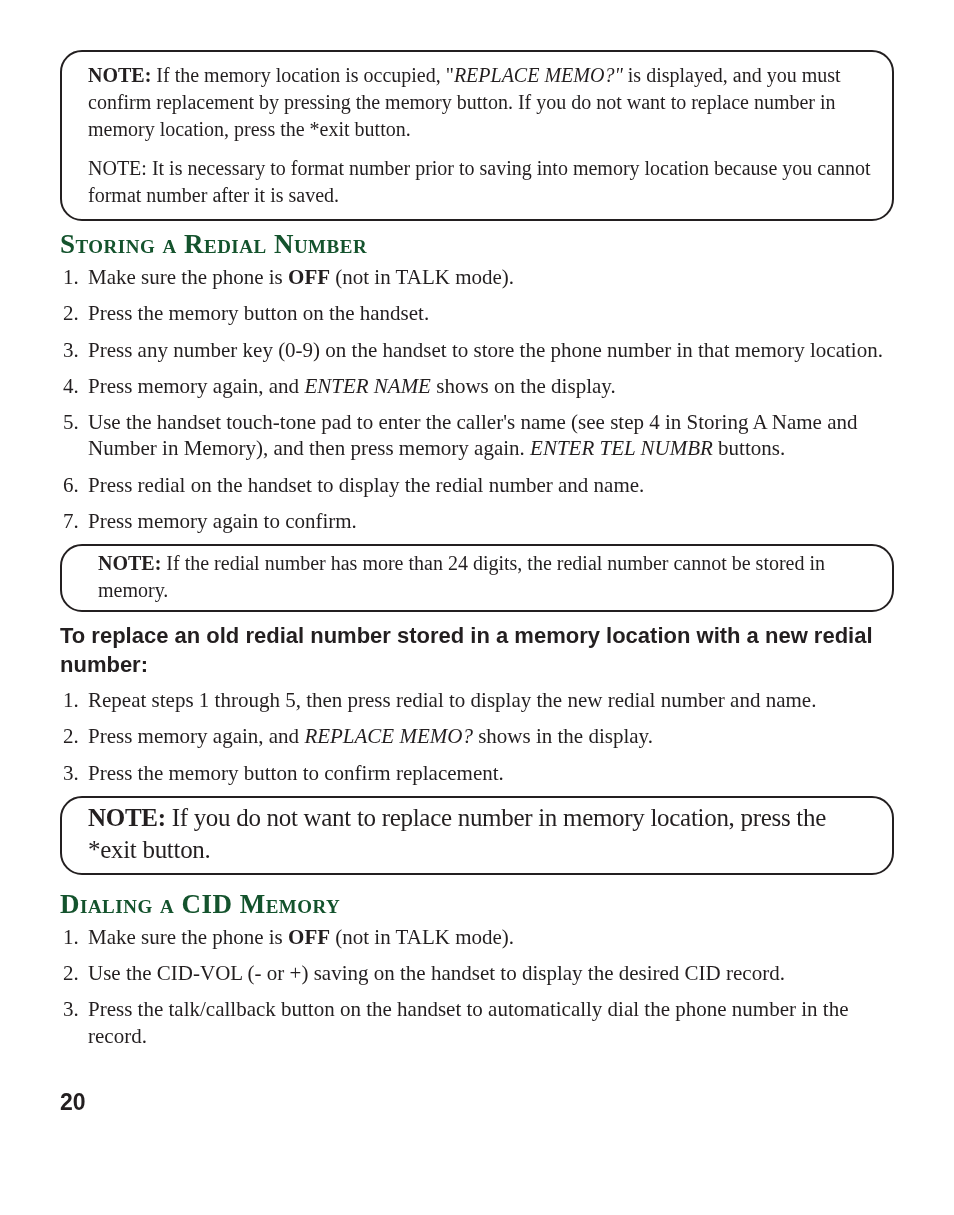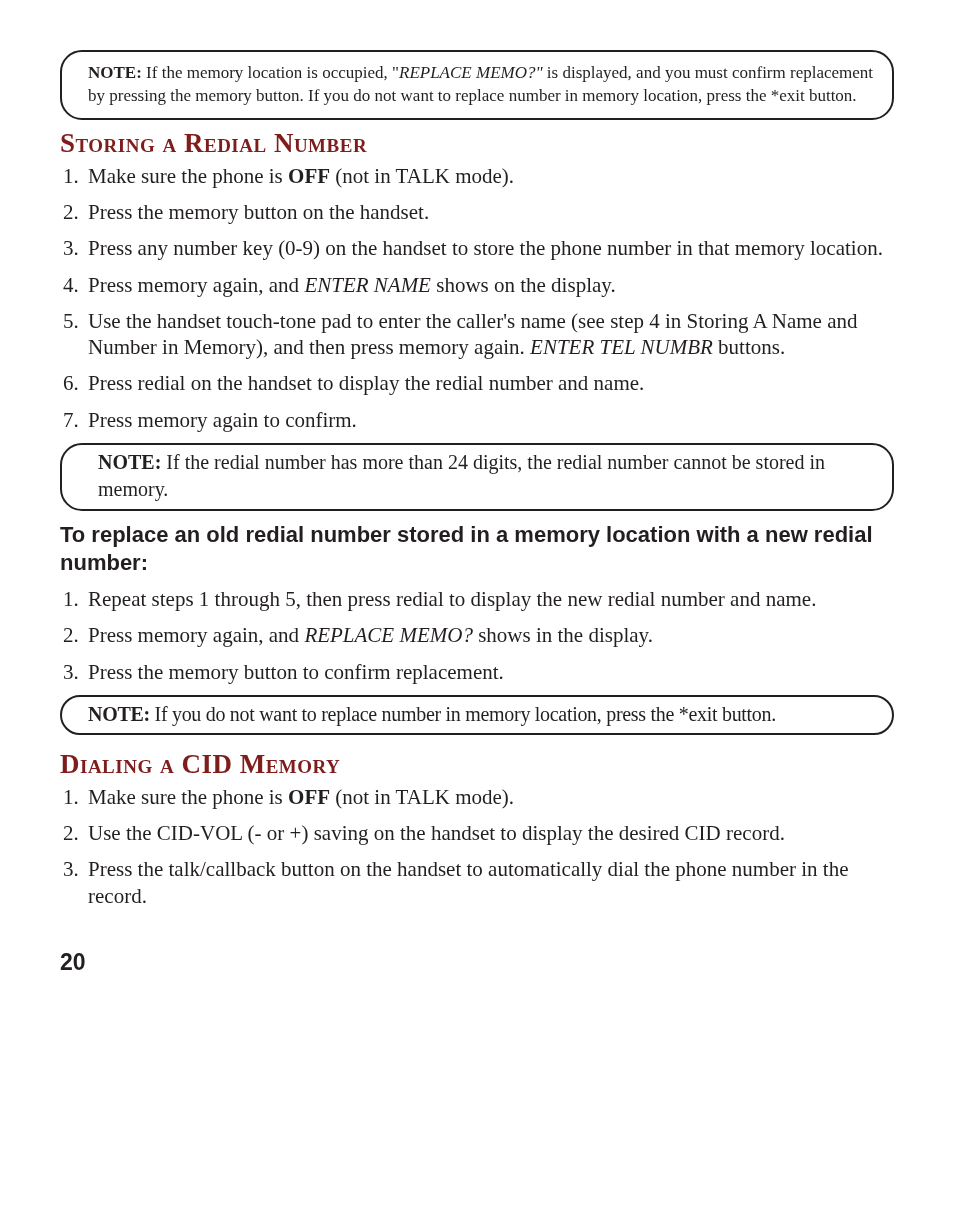--- a/index.html
+++ b/index.html
@@ -11,53 +11,53 @@
     color: #231f20;
     width: 954px;
     background: #fff;
   }
   .note-box {
     border: 2px solid #231f20;
     border-radius: 22px;
     padding: 10px 3px 10px 26px;
     margin: 0 0 8px 0;
     font-family: Georgia, 'Times New Roman', serif;
-    font-size: 17px;
+    font-size: 20px;
     line-height: 1.35;
   }
   .note-box p { margin: 0 0 12px 0; }
   .note-box p:last-child { margin-bottom: 0; }
   .note-box-tight {
     border: 2px solid #231f20;
     border-radius: 22px;
     padding: 4px 20px 6px 36px;
     margin: 6px 0 10px 0;
     font-family: Georgia, 'Times New Roman', serif;
     font-size: 20px;
     line-height: 1.35;
   }
   .note-box-tight p { margin: 0; }
   .note-box-single {
     border: 2px solid #231f20;
     border-radius: 22px;
     padding: 4px 18px 6px 26px;
     margin: 6px 0 14px 0;
     font-family: Georgia, 'Times New Roman', serif;
-    font-size: 20px;
+    font-size: 25px;
     line-height: 1.3;
     letter-spacing: -0.3px;
   }
   .note-box-single p { margin: 0; }
   .note-label { font-weight: bold; }
   .italic { font-style: italic; }
   h2.section {
     font-family: Georgia, 'Times New Roman', serif;
     font-variant: small-caps;
     font-weight: bold;
-    color: #7f1d1d;
+    color: #14532d;
     font-size: 27px;
     margin: 6px 0 0 0;
     letter-spacing: 0.5px;
   }
   ol {
     margin: 2px 0 6px 0;
     padding-left: 24px;
   }
   ol li {
     margin: 4px 0 10px 0;
@@ -80,20 +80,21 @@
     margin-top: 40px;
   }
 </style>
 </head>
 <body>
 
 <div class="note-box">
   <p>
     <span class="note-label">NOTE:</span><span> If the memory location is occupied, "</span><span class="italic">REPLACE MEMO?"</span><span> is displayed, and you must confirm replacement by pressing the memory button. If you do not want to replace number in memory location, press the *exit button.</span>
   </p>
+  <p>NOTE: It is necessary to format number prior to saving into memory location because you cannot format number after it is saved.</p>
 </div>
 
 <h2 class="section">Storing a Redial Number</h2>
 
 <ol>
   <li>
     <span>Make sure the phone is </span><span class="bold">OFF</span><span> (not in TALK mode).</span>
   </li>
   <li>Press the memory button on the handset.</li>
   <li>Press any number key (0-9) on the handset to store the phone number in that memory location.</li>

